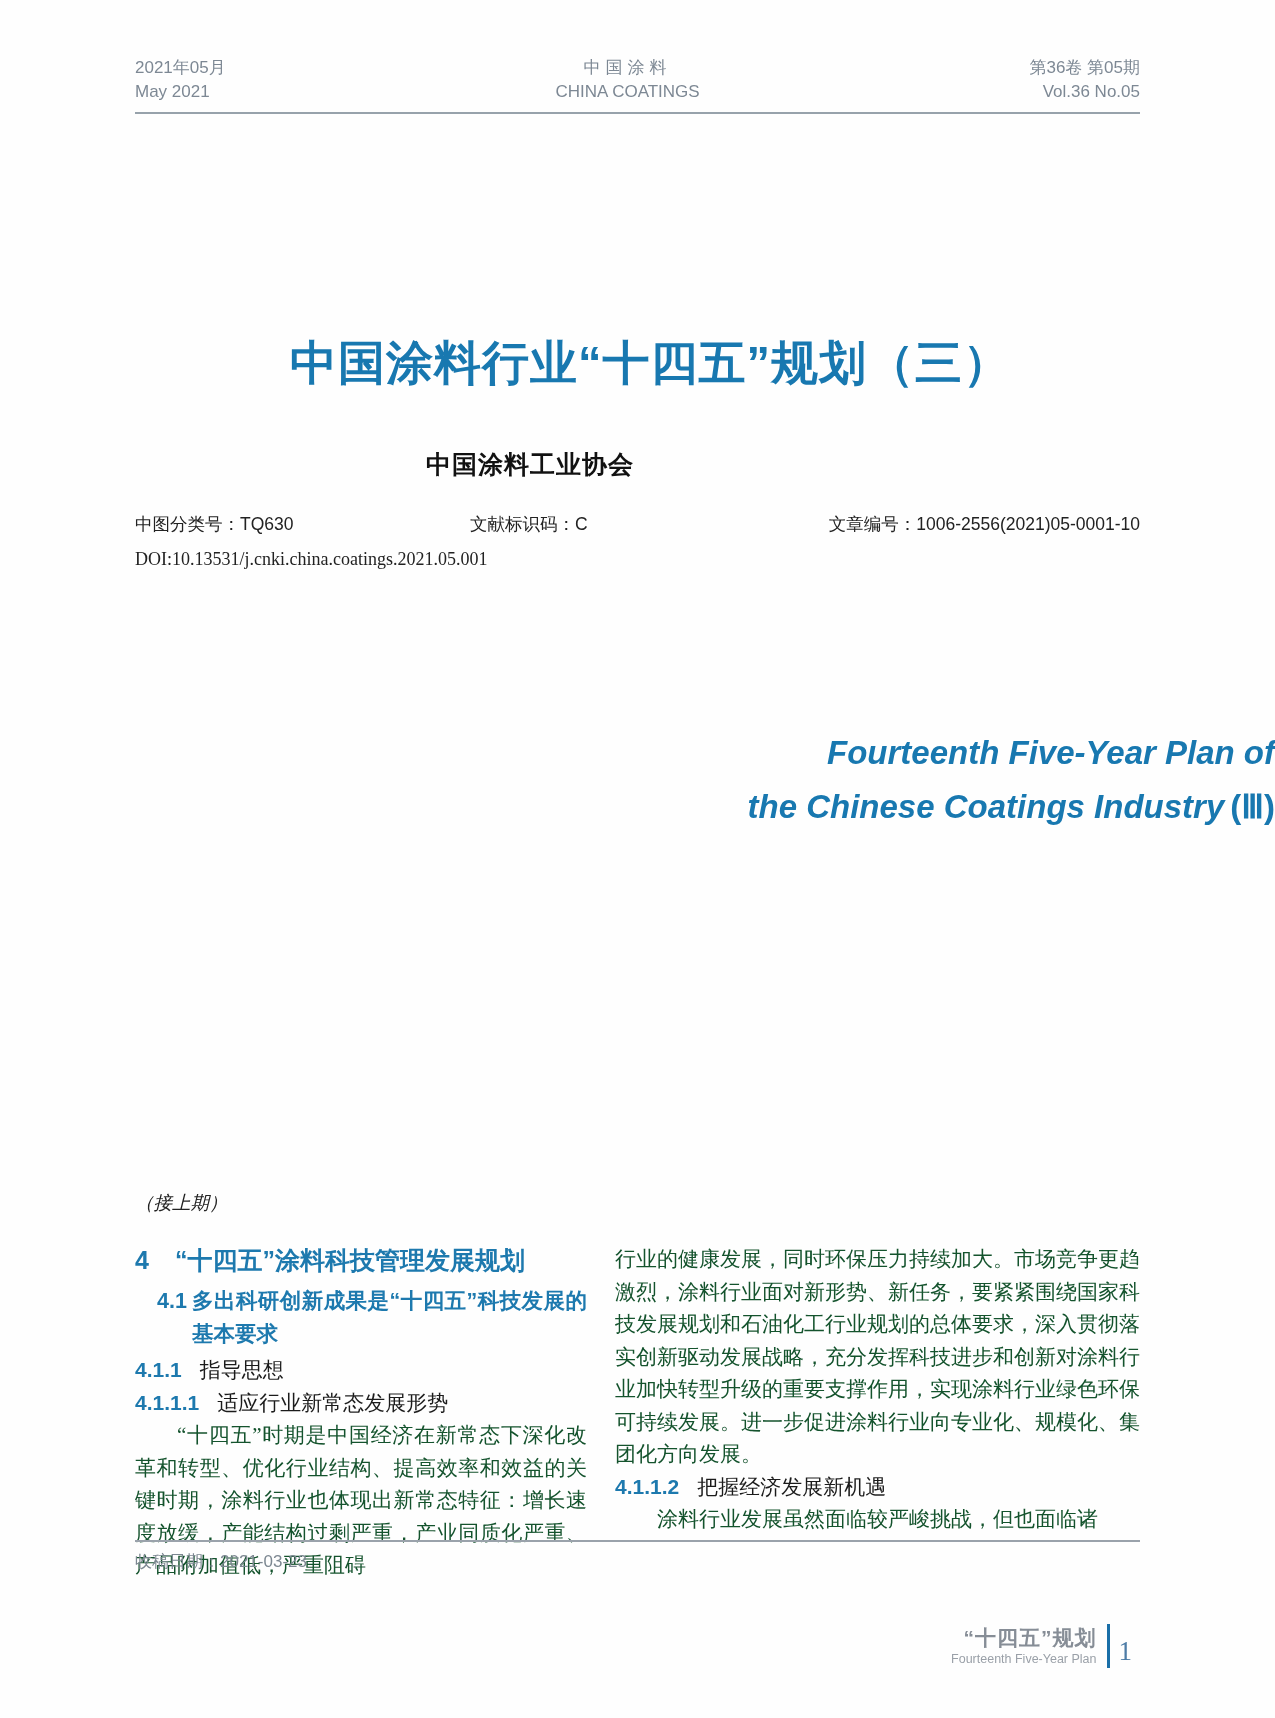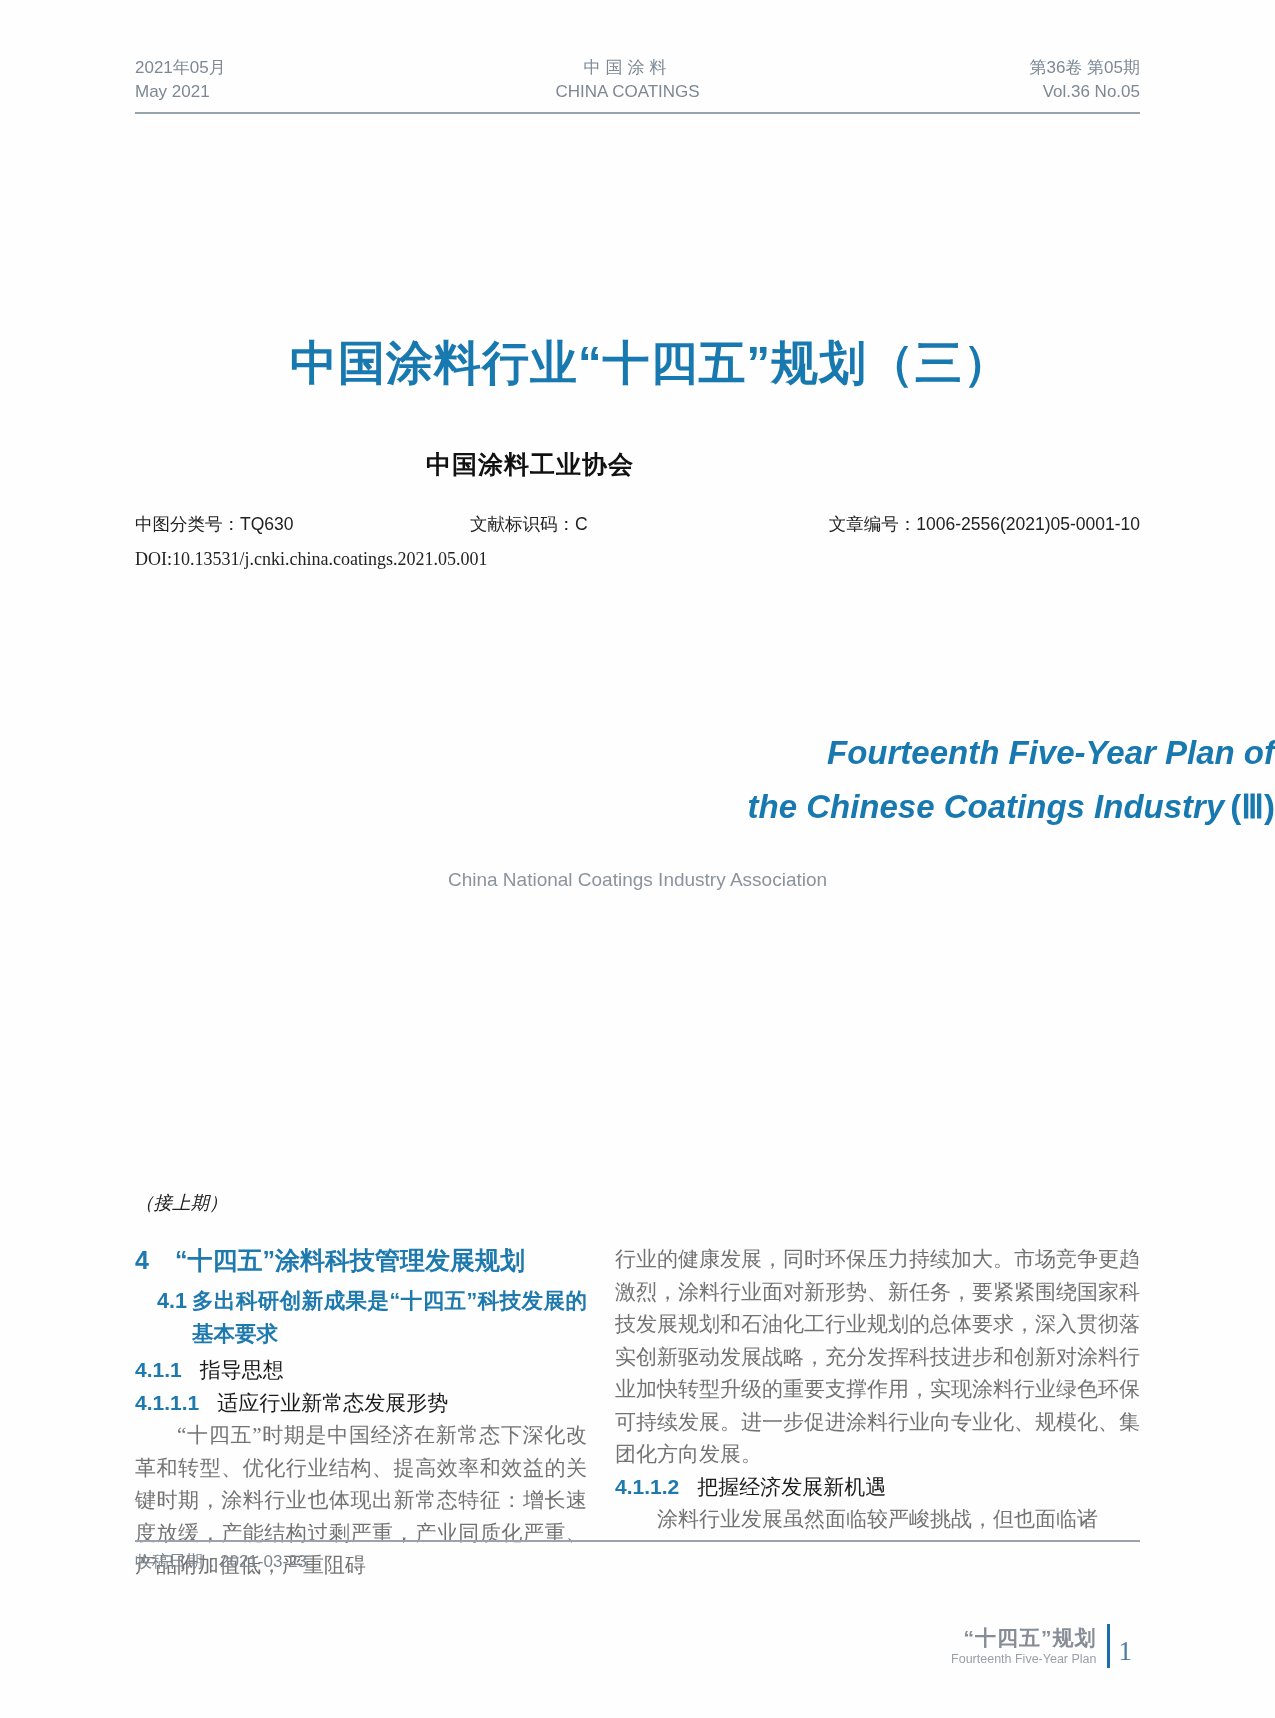--- a/index.html
+++ b/index.html
@@ -120,21 +120,21 @@
     width: 1005px;
     display: flex;
   }
   .col-l { width: 452px; }
   .col-r { width: 525px; margin-left: 28px; }
   .body-text {
     font-family: "Liberation Serif", serif;
     font-size: 21px;
     line-height: 32.5px;
     text-align: justify;
-    color: #737373;
+    color: #14532d;
   }
   .indent { text-indent: 2em; }
 
   .h-sec1 {
     font-size: 25px;
     font-weight: bold;
     color: #1d79ae;
     line-height: 34px;
     margin-bottom: 8px;
     white-space: nowrap;
@@ -240,21 +240,20 @@
     <span class="m1">中图分类号：TQ630</span>
     <span class="m2">文献标识码：C</span>
     <span class="m3">文章编号：1006-2556(2021)05-0001-10</span>
   </div>
   <div class="doi-line">DOI:10.13531/j.cnki.china.coatings.2021.05.001</div>
 
   <div class="title-en">
     <div>Fourteenth Five-Year Plan of</div>
     <div><span>the Chinese Coatings Industry</span><span class="upright">(Ⅲ)</span></div>
   </div>
-  <div class="author-en">China National Coatings Industry Association</div>
 
   <div class="continued">（接上期）</div>
 
   <div class="columns">
 
     <div class="col-l">
       <div class="h-sec1">
         <span class="num">4</span><span>“十四五”涂料科技管理发展规划</span>
       </div>
       <div class="h-sec2">

